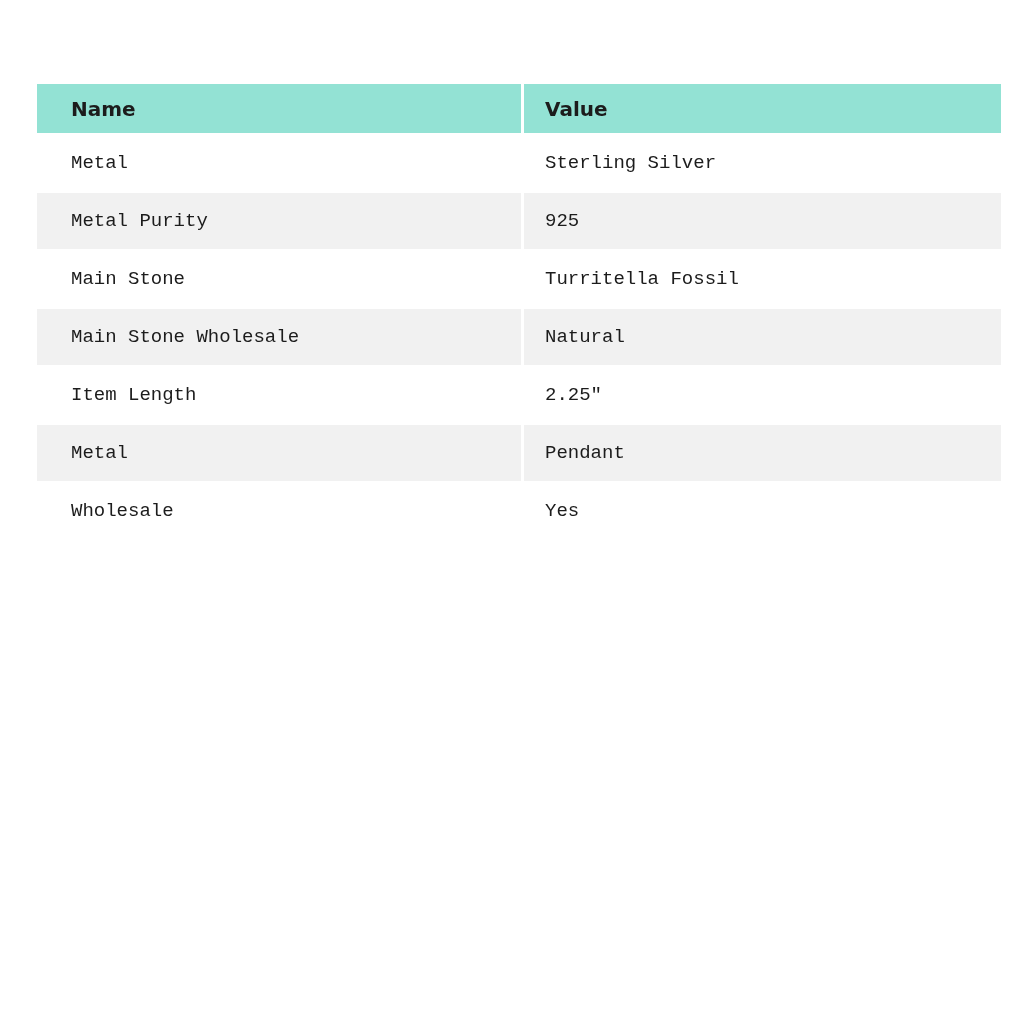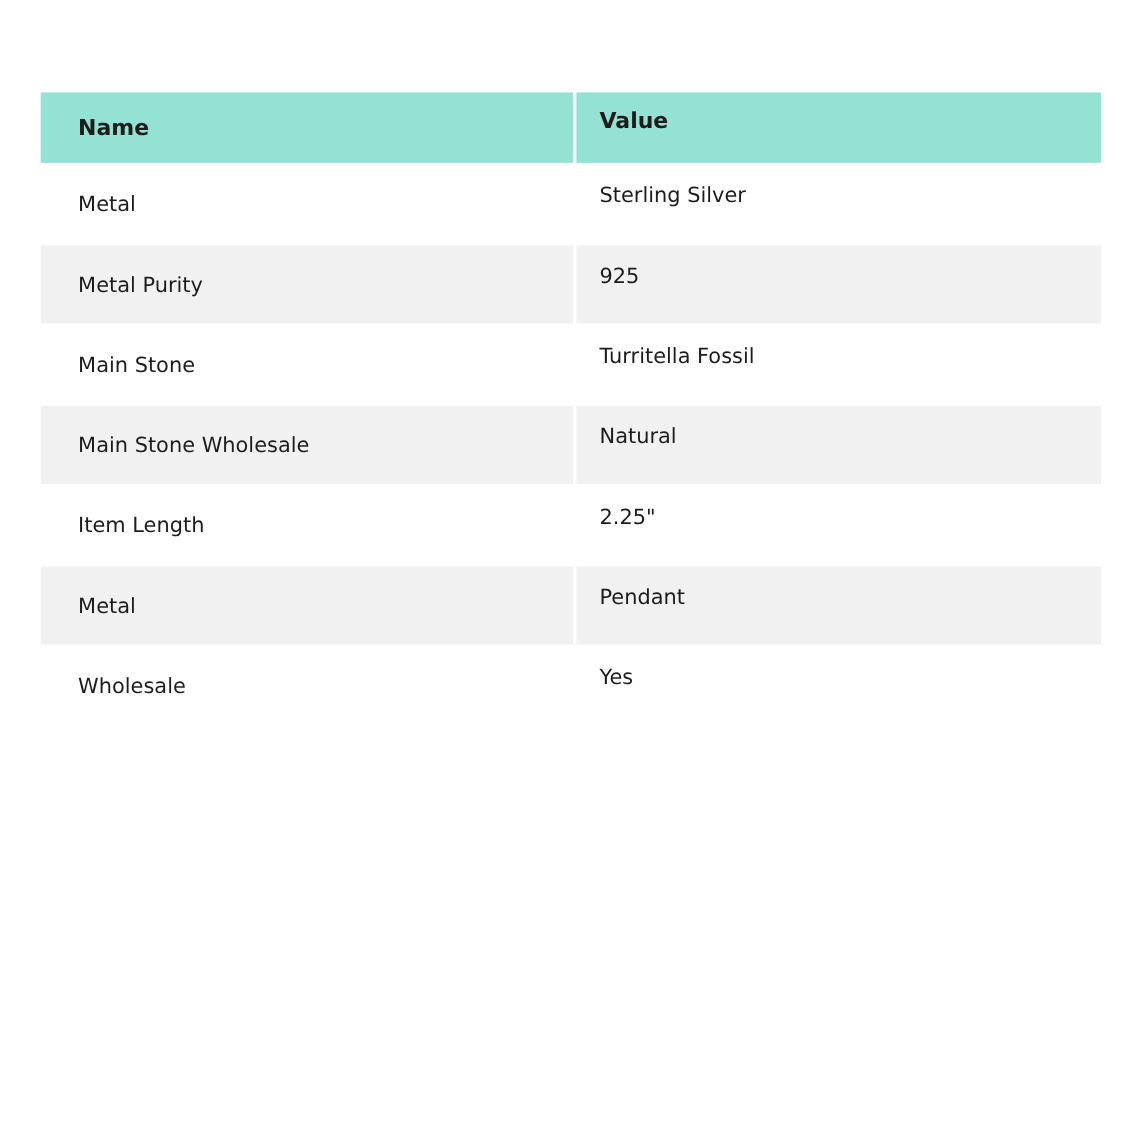--- a/index.html
+++ b/index.html
@@ -38,28 +38,29 @@
     background: var(--header-bg, #93e2d4);
     height: 49px;
     font-size: 20px;
     font-weight: 600;
   }
   table.spec-table td {
     height: 56px;
     font-size: 19px;
     font-weight: 400;
     background: var(--row-bg, #ffffff);
+    font-family: Liberation Mono, monospace;
   }
   table.spec-table tbody tr:nth-child(even) td {
     background: var(--row-alt-bg, #f1f1f1);
   }
   .col-name  { width: 484px; }
   .col-value { width: 477px; }
   th.name-cell,  td.name-cell  { padding: 0 10px 0 34px; }
-  th.value-cell, td.value-cell { padding: 0 10px 15px 21px; }
+  th.value-cell, td.value-cell { padding: 0 10px 0 21px; }
 </style>
 </head>
 <body style="--header-bg: #93e2d4; --row-bg: #ffffff; --row-alt-bg: #f1f1f1; --text-color: #1c1c1c; background: rgb(255, 255, 255);">
 
 <div class="spec-table-wrap">
   <table class="spec-table">
     <colgroup>
       <col class="col-name">
       <col class="col-value">
     </colgroup>

